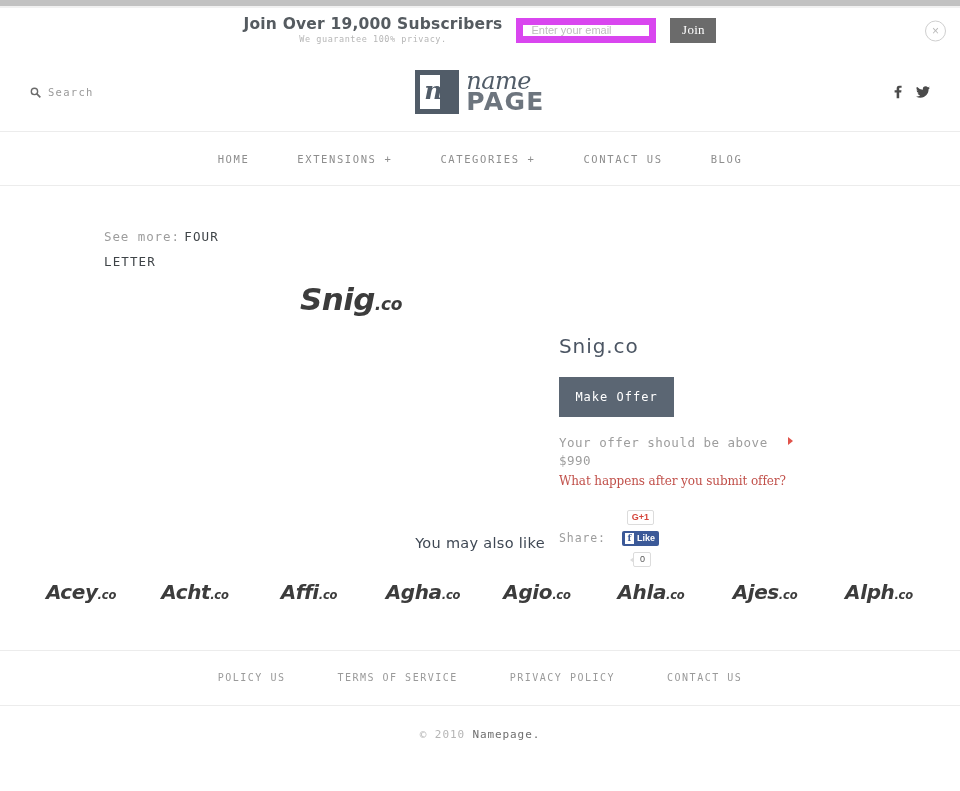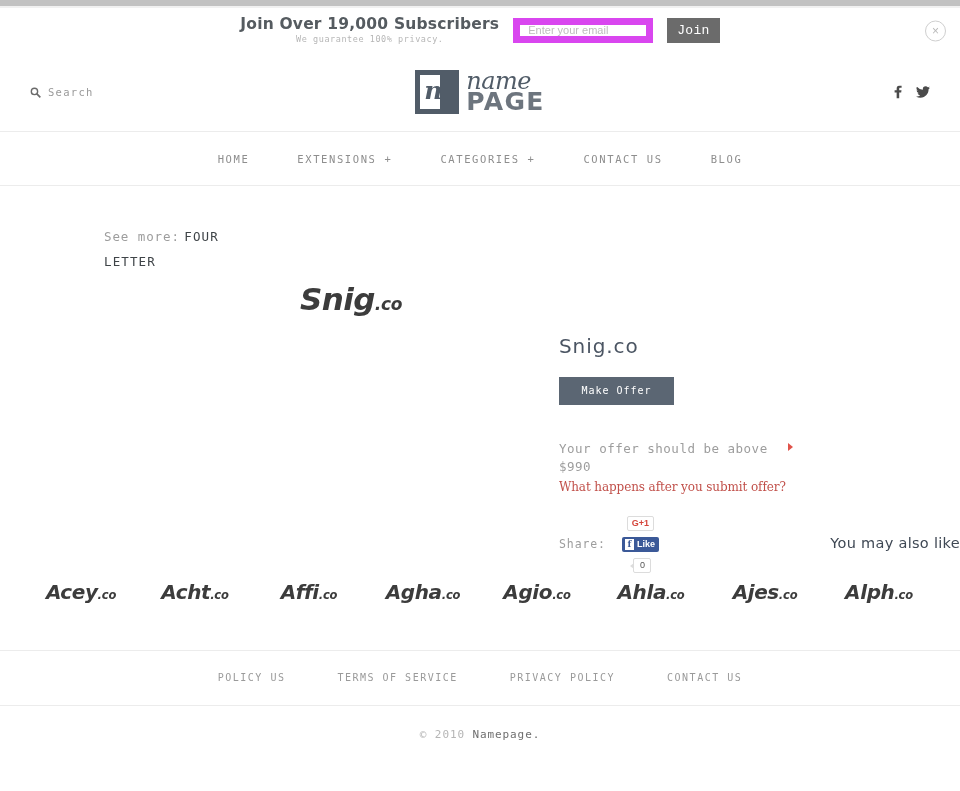--- a/index.html
+++ b/index.html
@@ -66,21 +66,21 @@
     outline: none;
   }
   .email-input::placeholder { color: #bdbdbd; }
   .join-btn {
     height: 25px;
     min-width: 46px;
     background: #6b6b6b;
     color: #ffffff;
     border: none;
     font-size: 13px;
-    font-family: Liberation Mono, monospace;
+    font-family: Liberation Serif, serif;
     cursor: pointer;
     padding: 0 10px;
     letter-spacing: .3px;
   }
   .close-circle {
     position: absolute;
     right: 14px;
     top: 50%;
     transform: translateY(-50%);
     width: 21px; height: 21px;
@@ -239,29 +239,29 @@
   .product-title {
     font-size: 20px;
     color: #4b5563;
     letter-spacing: .9px;
     font-family: "DejaVu Sans", sans-serif;
     margin-bottom: 19px;
   }
   .offer-btn {
     display: block;
     width: 115px;
-    height: 28px;
+    height: 40px;
     background: #5b6673;
     color: #ffffff;
     border: none;
-    font-size: 10px;
+    font-size: 12px;
     letter-spacing: 1px;
     font-family: "DejaVu Sans Mono", monospace;
     cursor: pointer;
-    margin-bottom: 35px;
+    margin-bottom: 17px;
   }
   .offer-note {
     position: relative;
     font-size: 12.5px;
     color: #9d9d9d;
     letter-spacing: .5px;
     line-height: 1.45;
     font-family: "DejaVu Sans Mono", monospace;
     width: 212px;
   }
@@ -358,21 +358,21 @@
     position: absolute;
     left: -4px; top: 4px;
     width: 0; height: 0;
     border-right: 4px solid #dcdcdc;
     border-top: 3px solid transparent;
     border-bottom: 3px solid transparent;
   }
 
   
   .alsolike-head {
-    text-align: right;
+    text-align: center;
     font-size: 14.5px;
     color: #3f4854;
     font-family: "DejaVu Sans", sans-serif;
     letter-spacing: .3px;
     padding-top: 6px;
   }
   .alsolike-grid {
     display: flex;
     align-items: center;
     justify-content: center;

